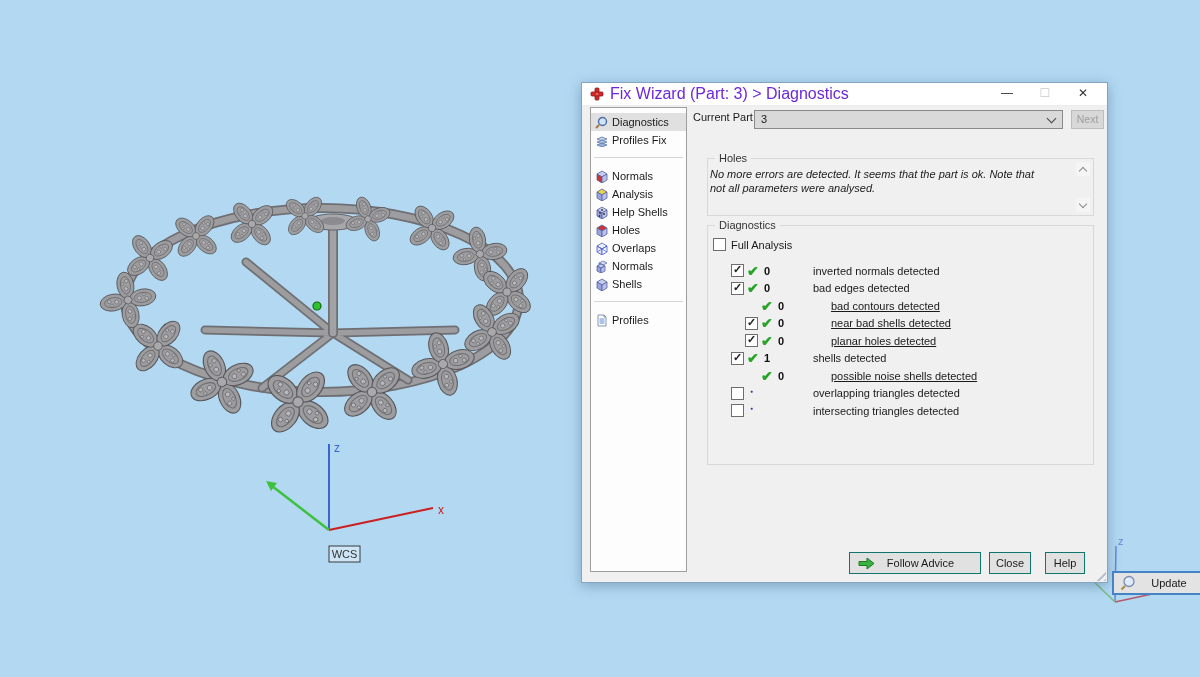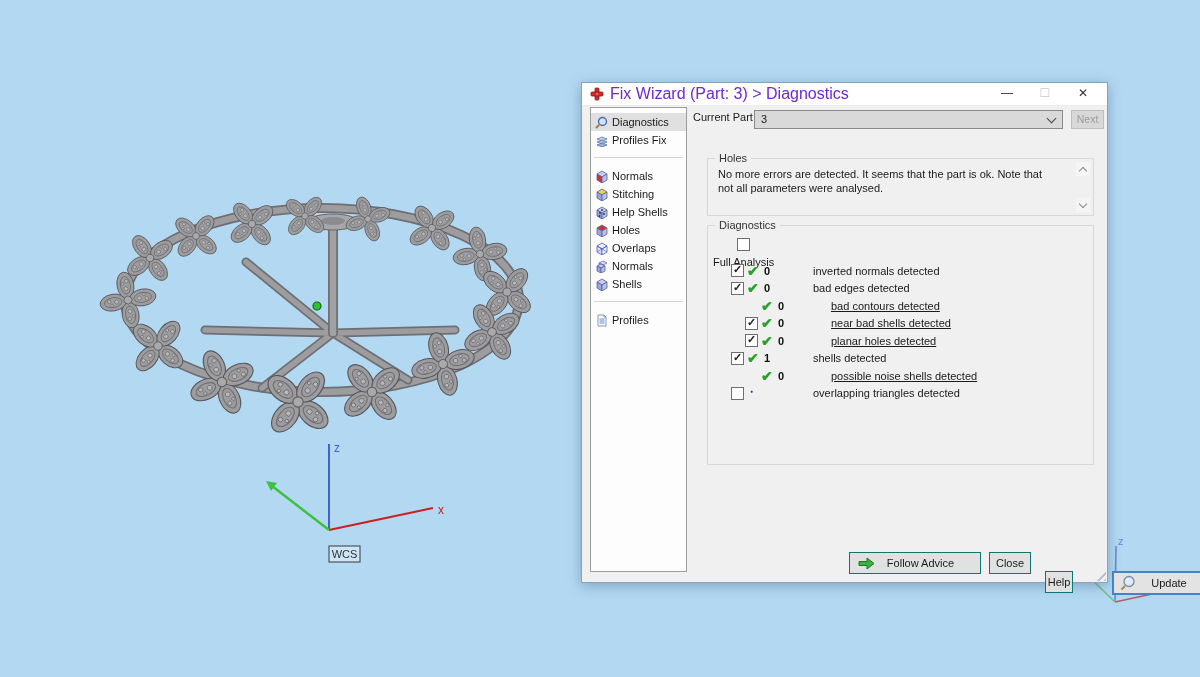--- a/index.html
+++ b/index.html
@@ -38,28 +38,28 @@
   .cp-label{position:absolute;left:111px;top:24px;height:20px;line-height:20px;}
   .combo{position:absolute;left:172px;top:27px;width:309px;height:19px;background:#d9d9d9;border:1px solid #8a8a8a;box-sizing:border-box;line-height:17px;padding-left:6px;}
   .combo .chev{position:absolute;right:7px;top:4px;width:6px;height:6px;border-right:1.4px solid #444;border-bottom:1.4px solid #444;transform:rotate(45deg);}
   .btn{background:#e1e1e1;border:1px solid #0f766e;box-sizing:border-box;text-align:center;cursor:default;}
   #next-btn{position:absolute;left:489px;top:27px;width:33px;height:19px;line-height:17px;font-size:10.5px;background:#d8d8d8;border-color:#bdbdbd;color:#9d9d9d;}
 
   
   .group{position:absolute;border:1px solid #d8d8d8;box-sizing:border-box;}
   .group-label{position:absolute;top:-7px;left:7px;background:#f0f0f0;padding:0 4px;color:#333;}
   #advice-group{left:125px;top:75px;width:387px;height:58px;}
-  #advice-text{position:absolute;left:10px;top:9px;width:340px;line-height:13.5px;color:#1a1a1a;}
+  #advice-text{position:absolute;left:2px;top:9px;width:340px;line-height:13.5px;color:#1a1a1a;font-style:italic;}
   .scroll-arrow{position:absolute;right:3px;width:14px;height:14px;background:#f5f5f5;}
   .scroll-arrow .chev{position:absolute;left:4px;width:5px;height:5px;border-right:1.4px solid #8a8a8a;border-bottom:1.4px solid #8a8a8a;}
   #scroll-up{top:3px;} #scroll-up .chev{top:6px;transform:rotate(-135deg);}
   #scroll-down{bottom:3px;} #scroll-down .chev{top:3px;transform:rotate(45deg);}
 
   #diag-group{left:125px;top:142px;width:387px;height:240px;}
-  .fa-row{position:absolute;left:5px;top:12px;display:flex;align-items:center;gap:5px;flex-direction:column;}
+  .fa-row{position:absolute;left:5px;top:12px;display:flex;align-items:center;gap:5px;}
 
   
   .cb{width:13px;height:13px;background:#fff;border:1px solid #6e6e6e;box-sizing:border-box;position:relative;flex:none;}
   .cb-checked::after{content:"\2713";position:absolute;left:1px;top:-2px;font-size:11px;font-weight:bold;color:#222;}
   .cb-none{visibility:hidden;}
   .rows{position:absolute;left:0;top:36px;right:0;}
   .diag-row{position:relative;height:17.5px;display:flex;align-items:center;}
   .indent0{padding-left:23px;} .indent1{padding-left:37px;}
   .st{width:17px;flex:none;margin-left:3px;line-height:1;}
   .st-ok::before{content:"\2714";color:#27a327;font-size:14px;font-weight:bold;}
@@ -70,21 +70,21 @@
 
   #update-btn{position:absolute;left:404px;top:345px;width:102px;height:24px;border:2px solid #4584c4;background:#e3e3e3;display:flex;align-items:center;}
   #update-btn svg{margin-left:6px;flex:none;}
   #update-btn .t{flex:1;text-align:center;margin-right:10px;}
 
   
   #follow-btn{position:absolute;left:267px;top:469px;width:132px;height:22px;display:flex;align-items:center;}
   #follow-btn svg{margin-left:8px;flex:none;}
   #follow-btn .t{flex:1;text-align:center;margin-right:14px;}
   #close-btn{position:absolute;left:407px;top:469px;width:42px;height:22px;line-height:20px;}
-  #help-btn{position:absolute;left:463px;top:488px;width:28px;height:22px;line-height:20px;}
+  #help-btn{position:absolute;left:463px;top:469px;width:40px;height:22px;line-height:20px;}
 
   .grip{position:absolute;right:1px;bottom:1px;width:13px;height:13px;
     background:repeating-linear-gradient(135deg,transparent 0 3px,#b9c4cc 3px 4.5px);
     clip-path:polygon(100% 0,100% 100%,0 100%);}
 </style>
 </head>
 <body>
 
 <svg id="viewport" viewBox="0 0 1200 677">
   <defs>
@@ -194,21 +194,21 @@
         <polygon points="12,4 7,7 7,13 12,10" fill="#b8c0ec" stroke="#5560a0" stroke-width=".8"></polygon>
       </svg>
       <span>Normals</span>
     </div>
     <div class="nav-item">
       <svg width="13" height="13" viewBox="0 0 13 13">
         <polygon points="2,4 7,1 12,4 7,7" fill="#e8d44a" stroke="#5560a0" stroke-width=".8"></polygon>
         <polygon points="2,4 7,7 7,13 2,10" fill="#9aa4dd" stroke="#5560a0" stroke-width=".8"></polygon>
         <polygon points="12,4 7,7 7,13 12,10" fill="#b8c0ec" stroke="#5560a0" stroke-width=".8"></polygon>
       </svg>
-      <span>Stitching</span>
+      <span>Analysis</span>
     </div>
     <div class="nav-item">
       <svg width="13" height="13" viewBox="0 0 13 13">
         <polygon points="2,4 7,1 12,4 7,7" fill="#c6ccf2" stroke="#5560a0" stroke-width=".8"></polygon>
         <polygon points="2,4 7,7 7,13 2,10" fill="#9aa4dd" stroke="#5560a0" stroke-width=".8"></polygon>
         <polygon points="12,4 7,7 7,13 12,10" fill="#b8c0ec" stroke="#5560a0" stroke-width=".8"></polygon>
         <circle cx="5" cy="7" r=".9" fill="#333"></circle>
           <circle cx="9" cy="8" r=".9" fill="#333"></circle>
         <circle cx="7" cy="4" r=".9" fill="#333"></circle>
           <circle cx="4.5" cy="10" r=".9" fill="#333"></circle>
@@ -327,20 +327,26 @@
           <span class="st st-ok"></span>
           <span class="count">0</span>
           <span class="lbl">possible noise shells detected</span>
       </div>
       <div class="diag-row indent0">
         <span class="cb cb-unchecked"></span>
           <span class="st st-pending"></span>
           <span class="count"></span>
           <span class="lbl">overlapping triangles detected</span>
       </div>
+      <div class="diag-row indent0">
+        <span class="cb cb-unchecked"></span>
+          <span class="st st-pending"></span>
+          <span class="count"></span>
+          <span class="lbl">intersecting triangles detected</span>
+      </div>
     </div>
     <div class="btn" id="update-btn">
       <svg width="16" height="16" viewBox="0 0 16 16">
         <line x1="5" y1="11" x2="1.5" y2="14.5" stroke="#b08a50" stroke-width="2.2"></line>
         <circle cx="9" cy="6.5" r="5" fill="#dcebfa" stroke="#7a8ab0" stroke-width="1.3"></circle>
         <path d="M6.5,5 A3,3 0 0 1 9,4" stroke="#fff" stroke-width="1.2" fill="none"></path>
       </svg>
       <span class="t">Update</span>
     </div>
   </div>

